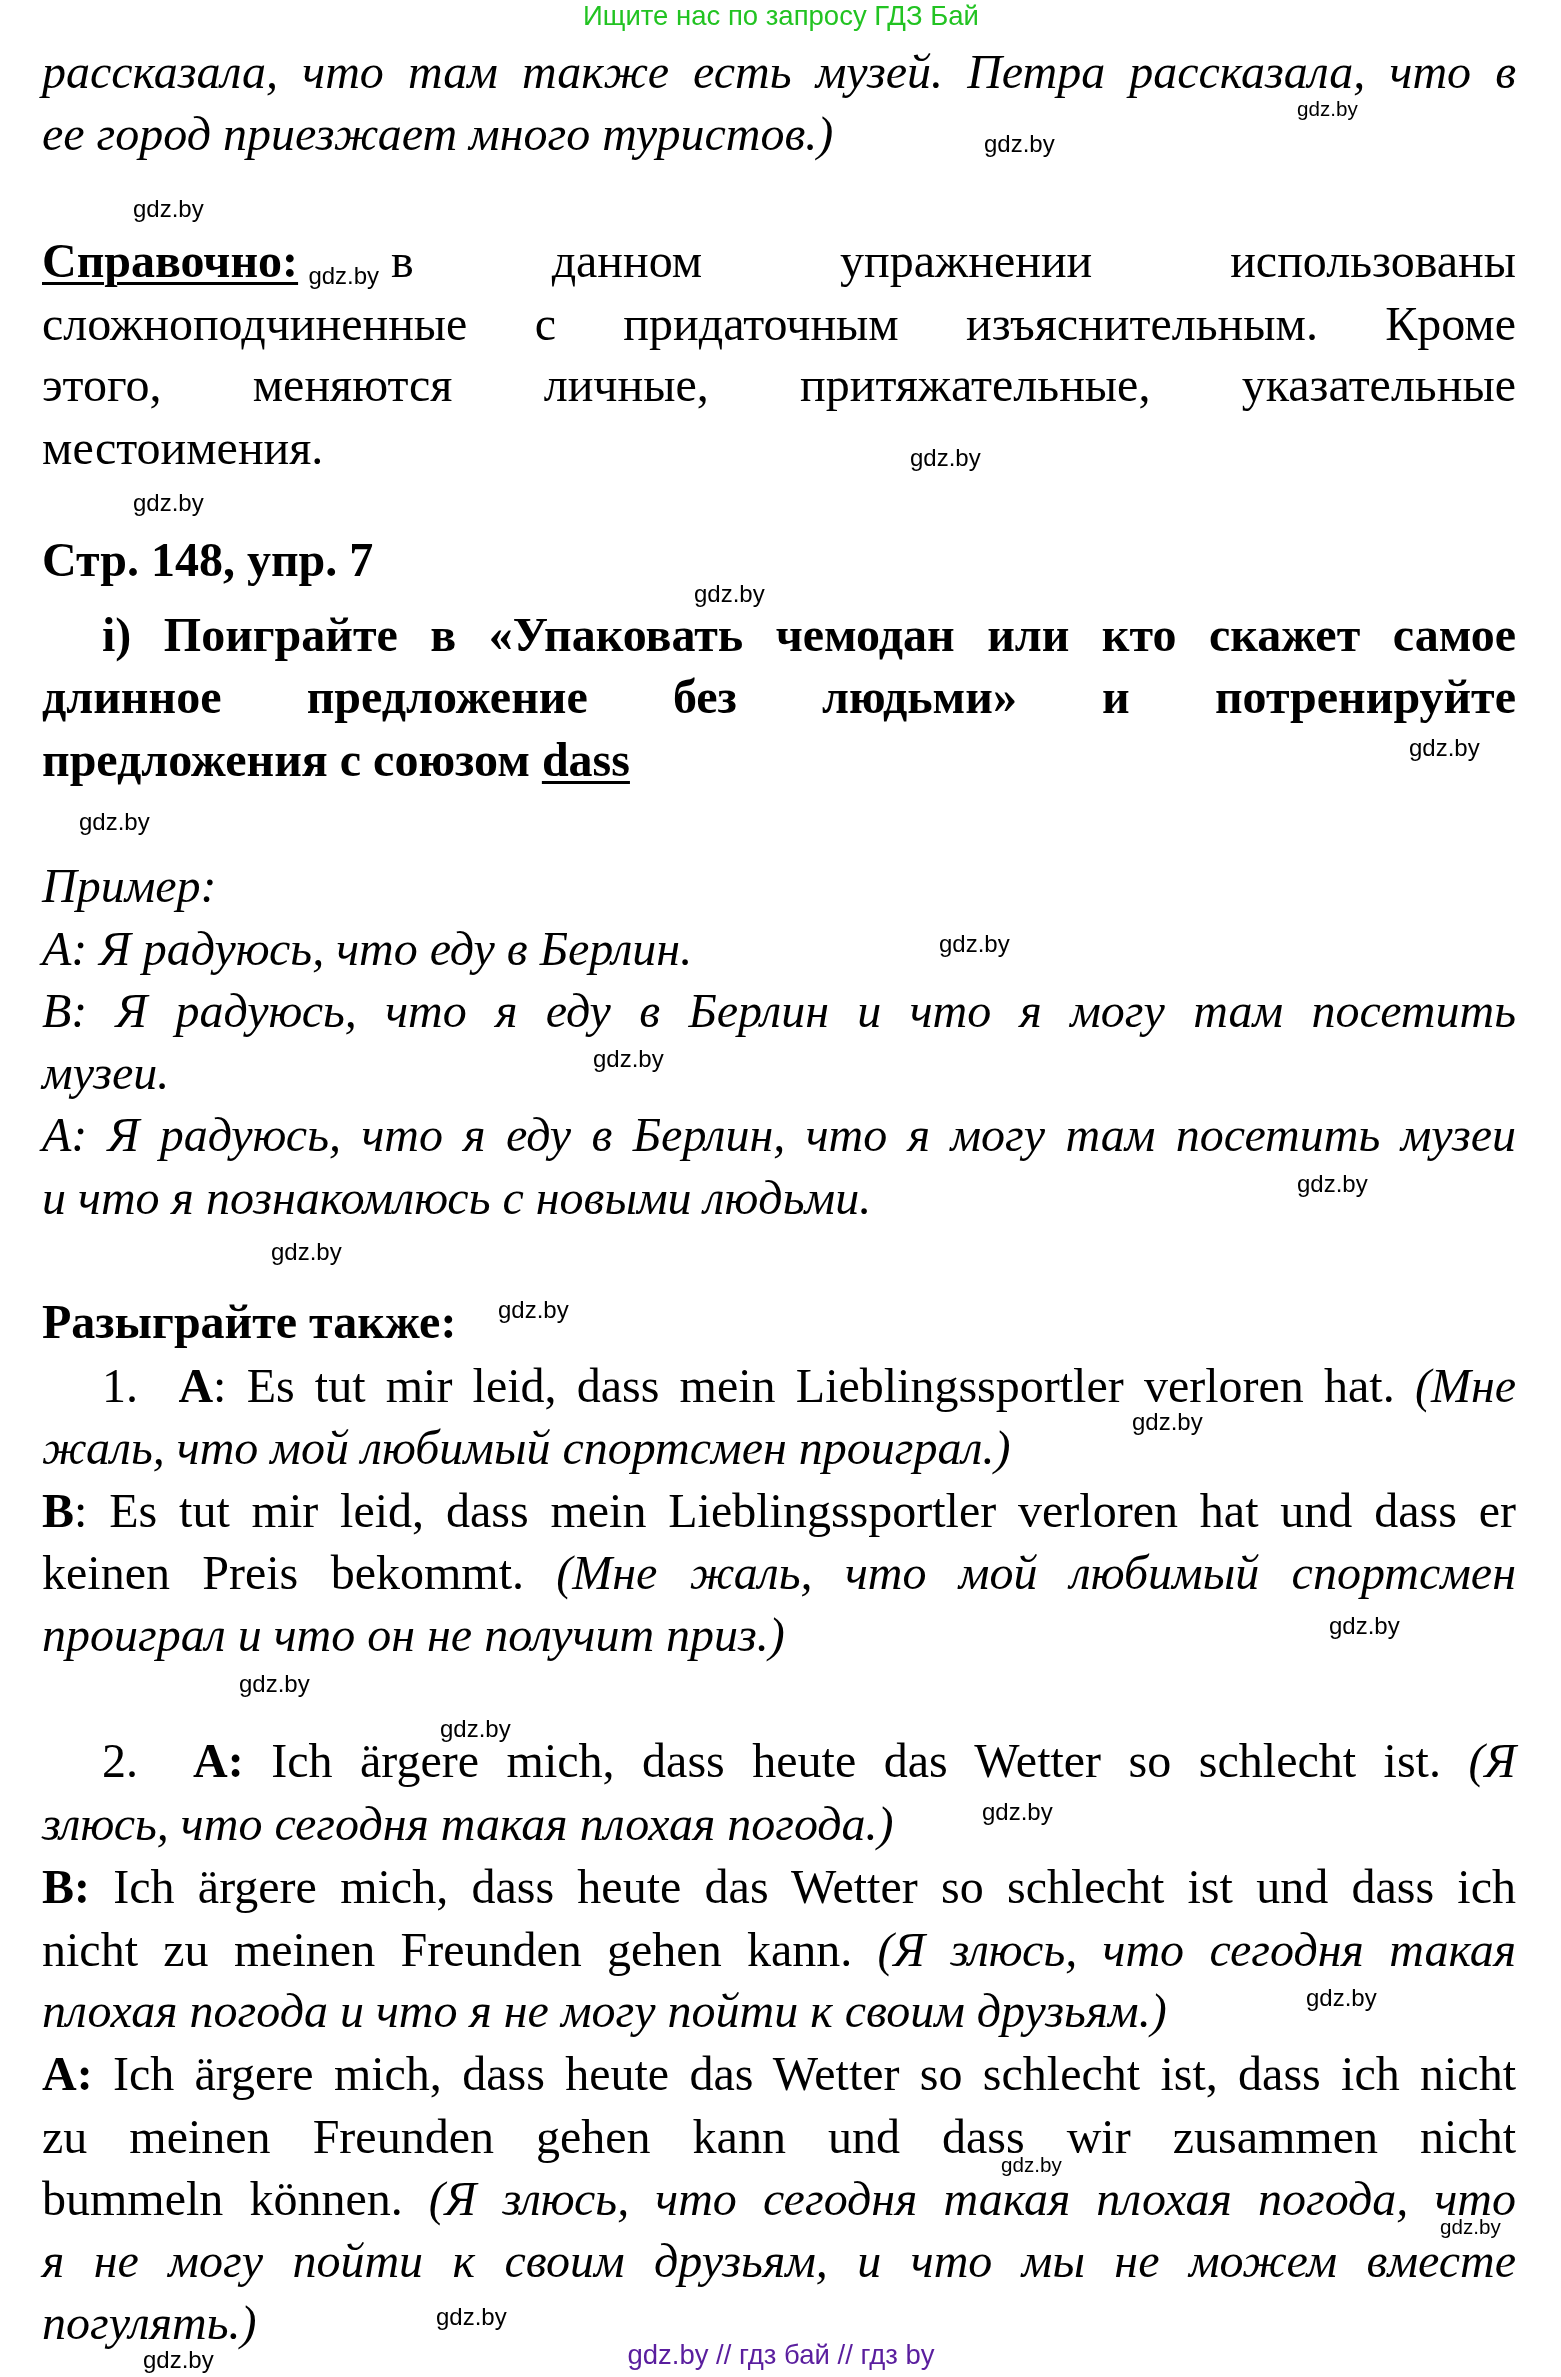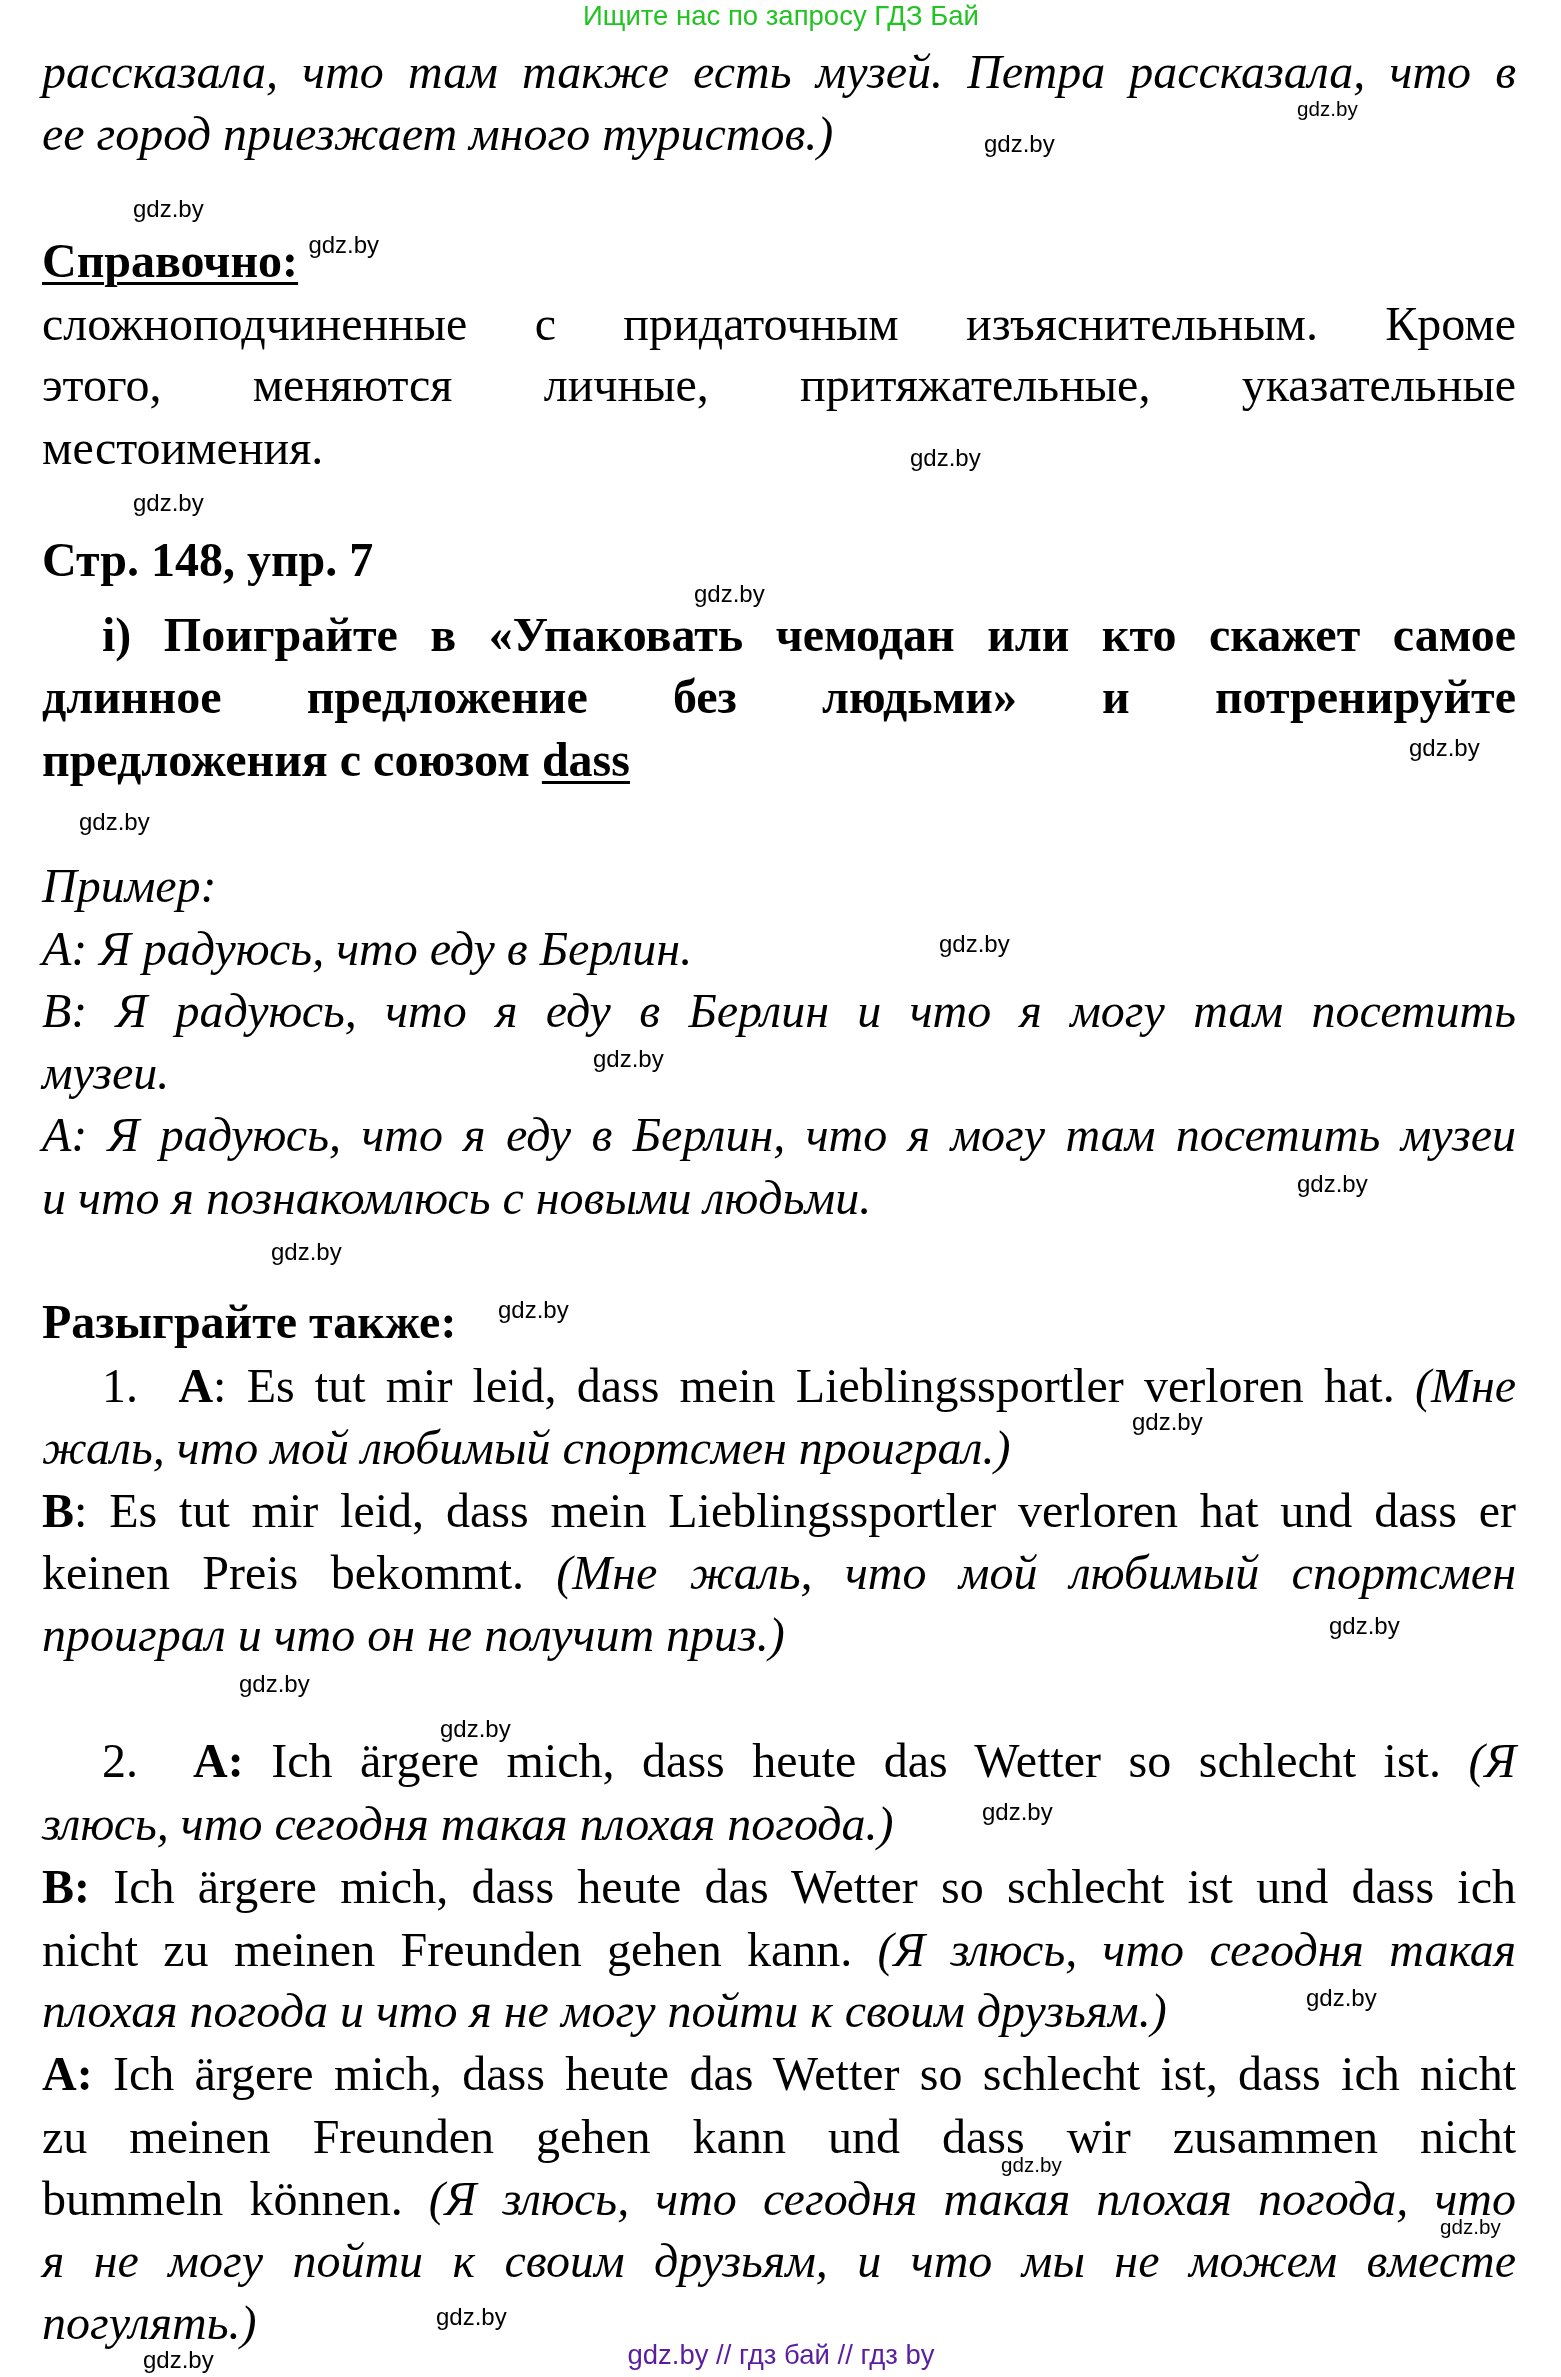--- a/index.html
+++ b/index.html
@@ -20,24 +20,25 @@
 
 <div class="hdr">Ищите нас по запросу ГДЗ Бай</div>
 
 <div class="ln it just" style="top:43px">рассказала, что там также есть музей. Петра рассказала, что в</div>
 <div class="ln it" style="top:105px">ее город приезжает много туристов.)</div>
 <span class="wm sm" style="left:1297px; top:96px">gdz.by</span>
 <span class="wm" style="left:984px; top:131px">gdz.by</span>
 <span class="wm" style="left:133px; top:196px">gdz.by</span>
 
 <div class="ln" style="top:232px; display:flex; justify-content:space-between;">
-  <span style="display:flex; align-items:flex-start;">
+  <span style="display:flex; align-items:flex-end;">
     <span class="b u">Справочно:</span>
     <span class="wm" style="position:static; margin-left:10.3px; margin-right:12px;">gdz.by</span>
   </span>
+  <span class="just" style="flex:1; display:block;">в данном упражнении использованы</span>
 </div>
 <div class="ln just" style="top:295px">сложноподчиненные с придаточным изъяснительным. Кроме</div>
 <div class="ln just" style="top:356px">этого, меняются личные, притяжательные, указательные</div>
 <div class="ln" style="top:419px">местоимения.</div>
 <span class="wm" style="left:910px; top:445px">gdz.by</span>
 <span class="wm" style="left:133px; top:490px">gdz.by</span>
 
 <div class="ln b" style="top:531px">Стр. 148, упр. 7</div>
 <span class="wm" style="left:694px; top:581px">gdz.by</span>
 <div class="ln b just indent" style="top:606px">i) Поиграйте в «Упаковать чемодан или кто скажет самое</div>

